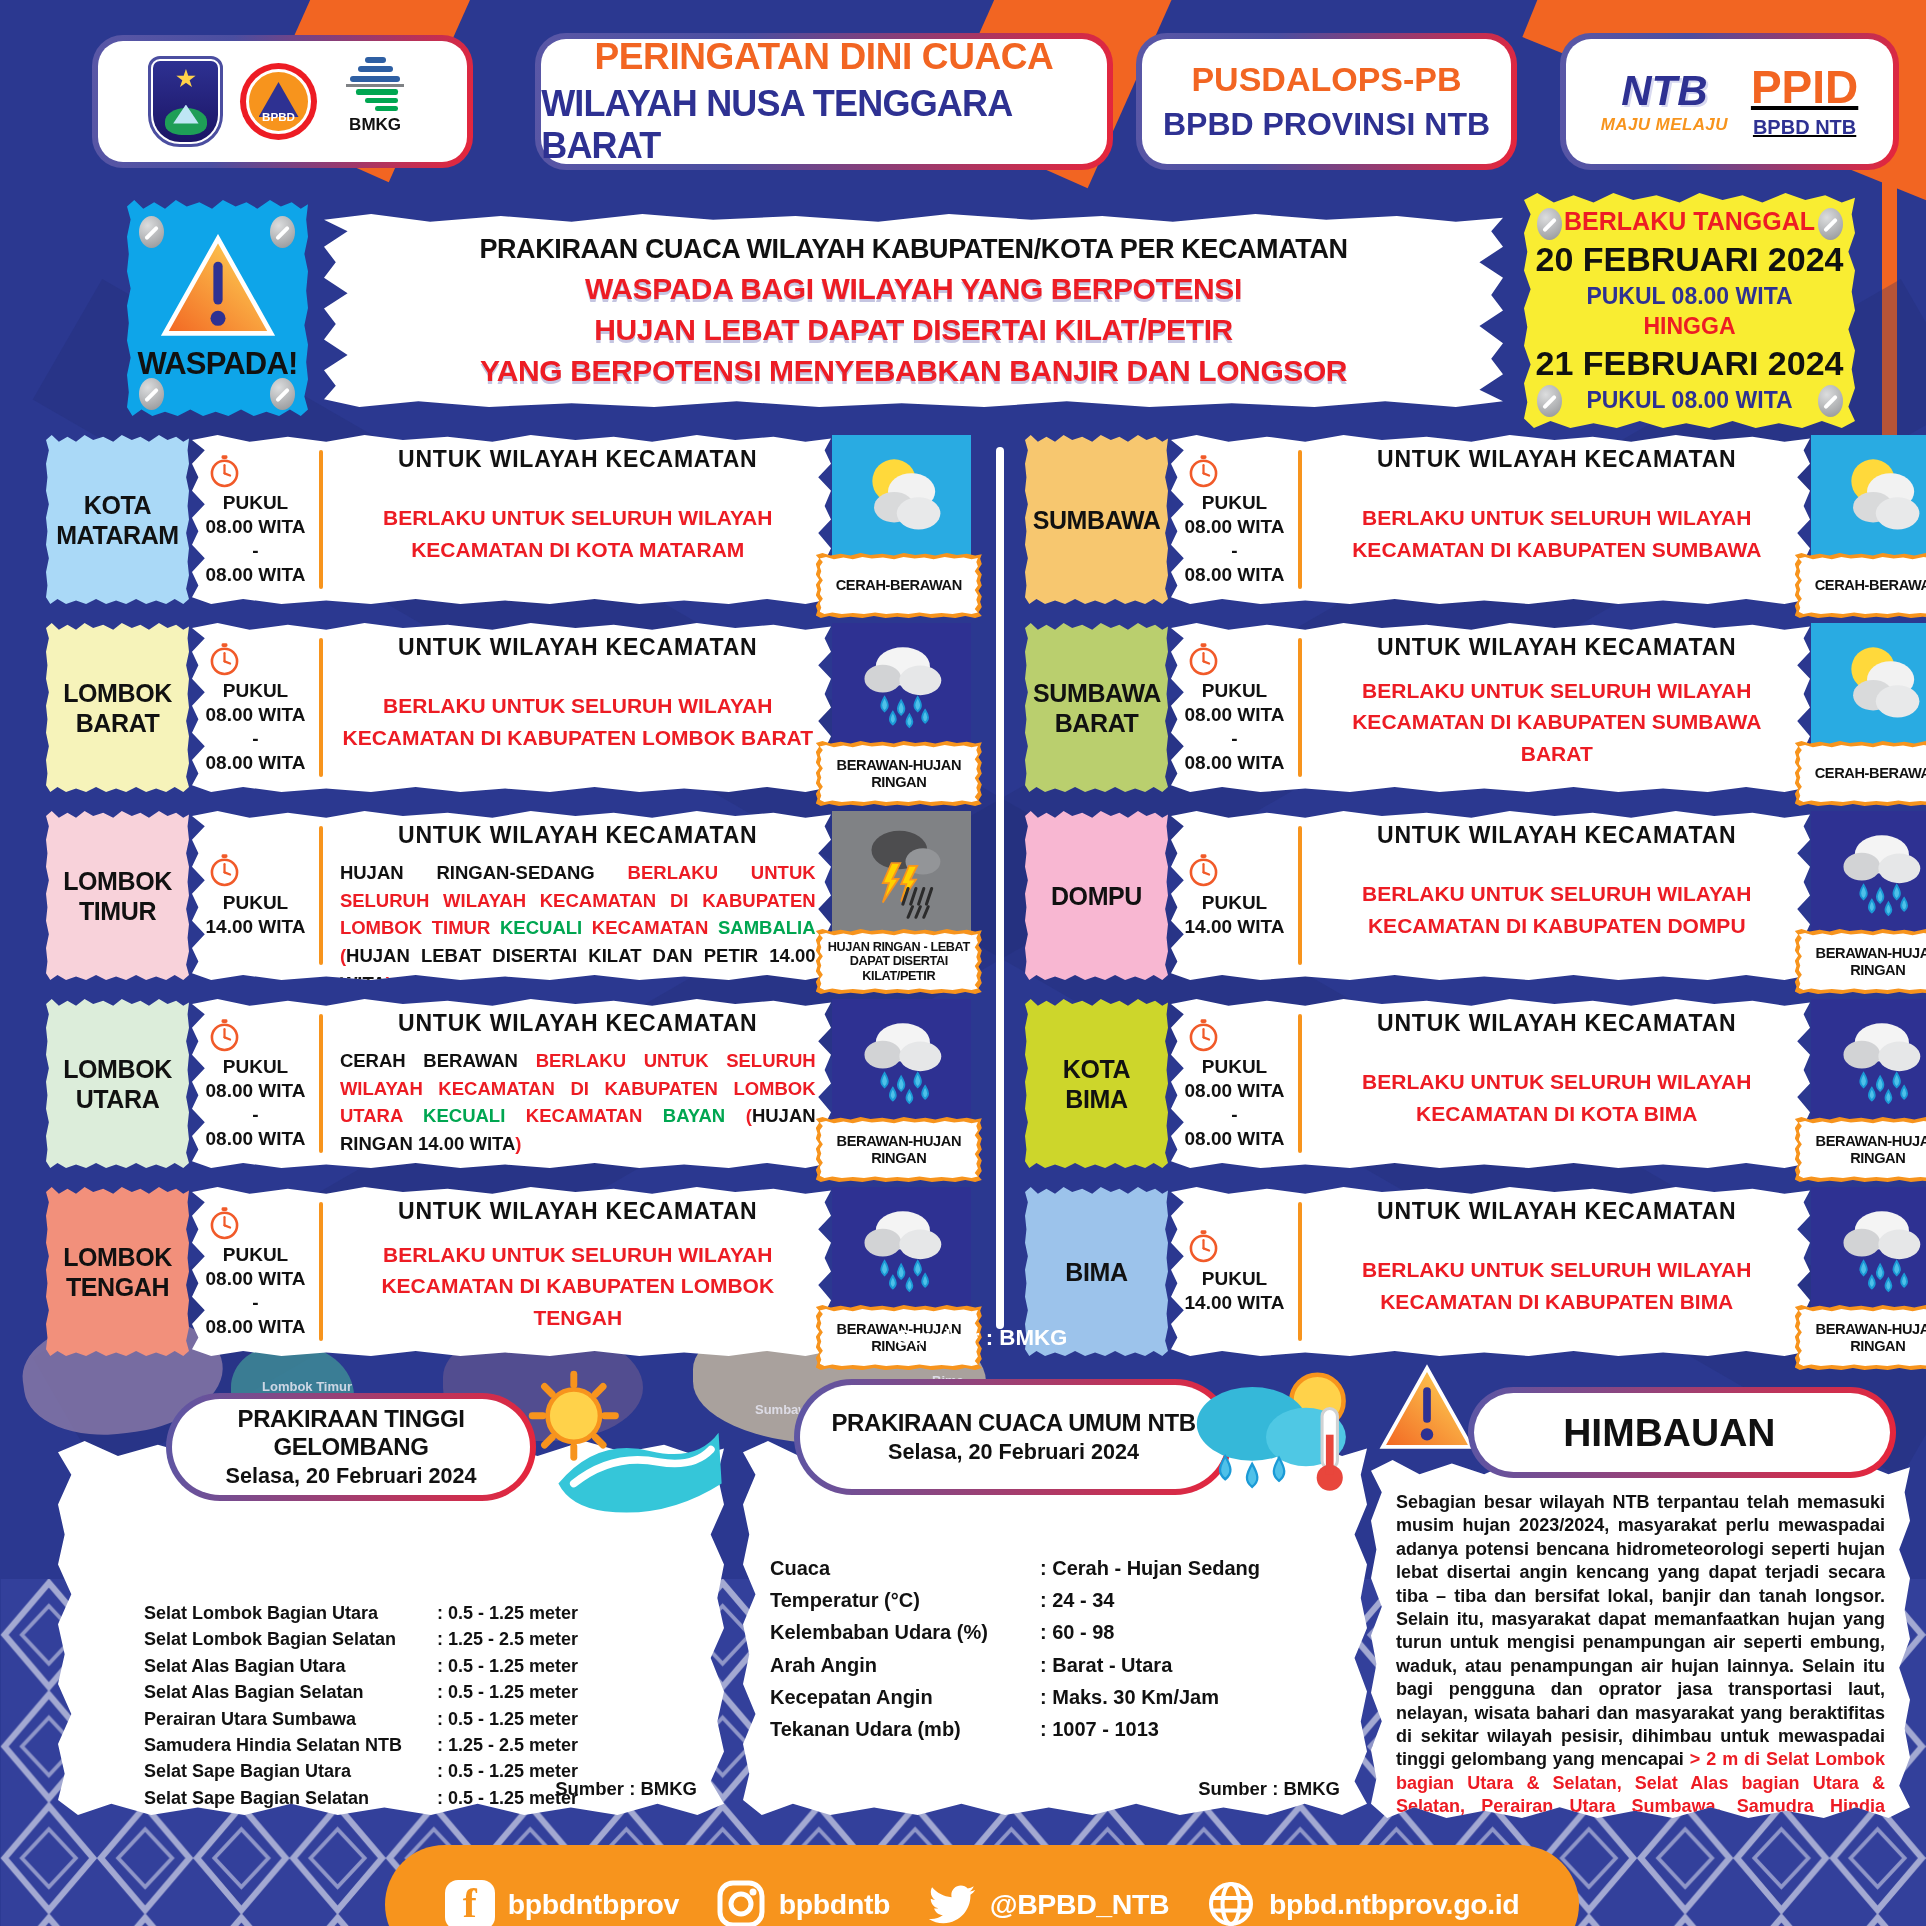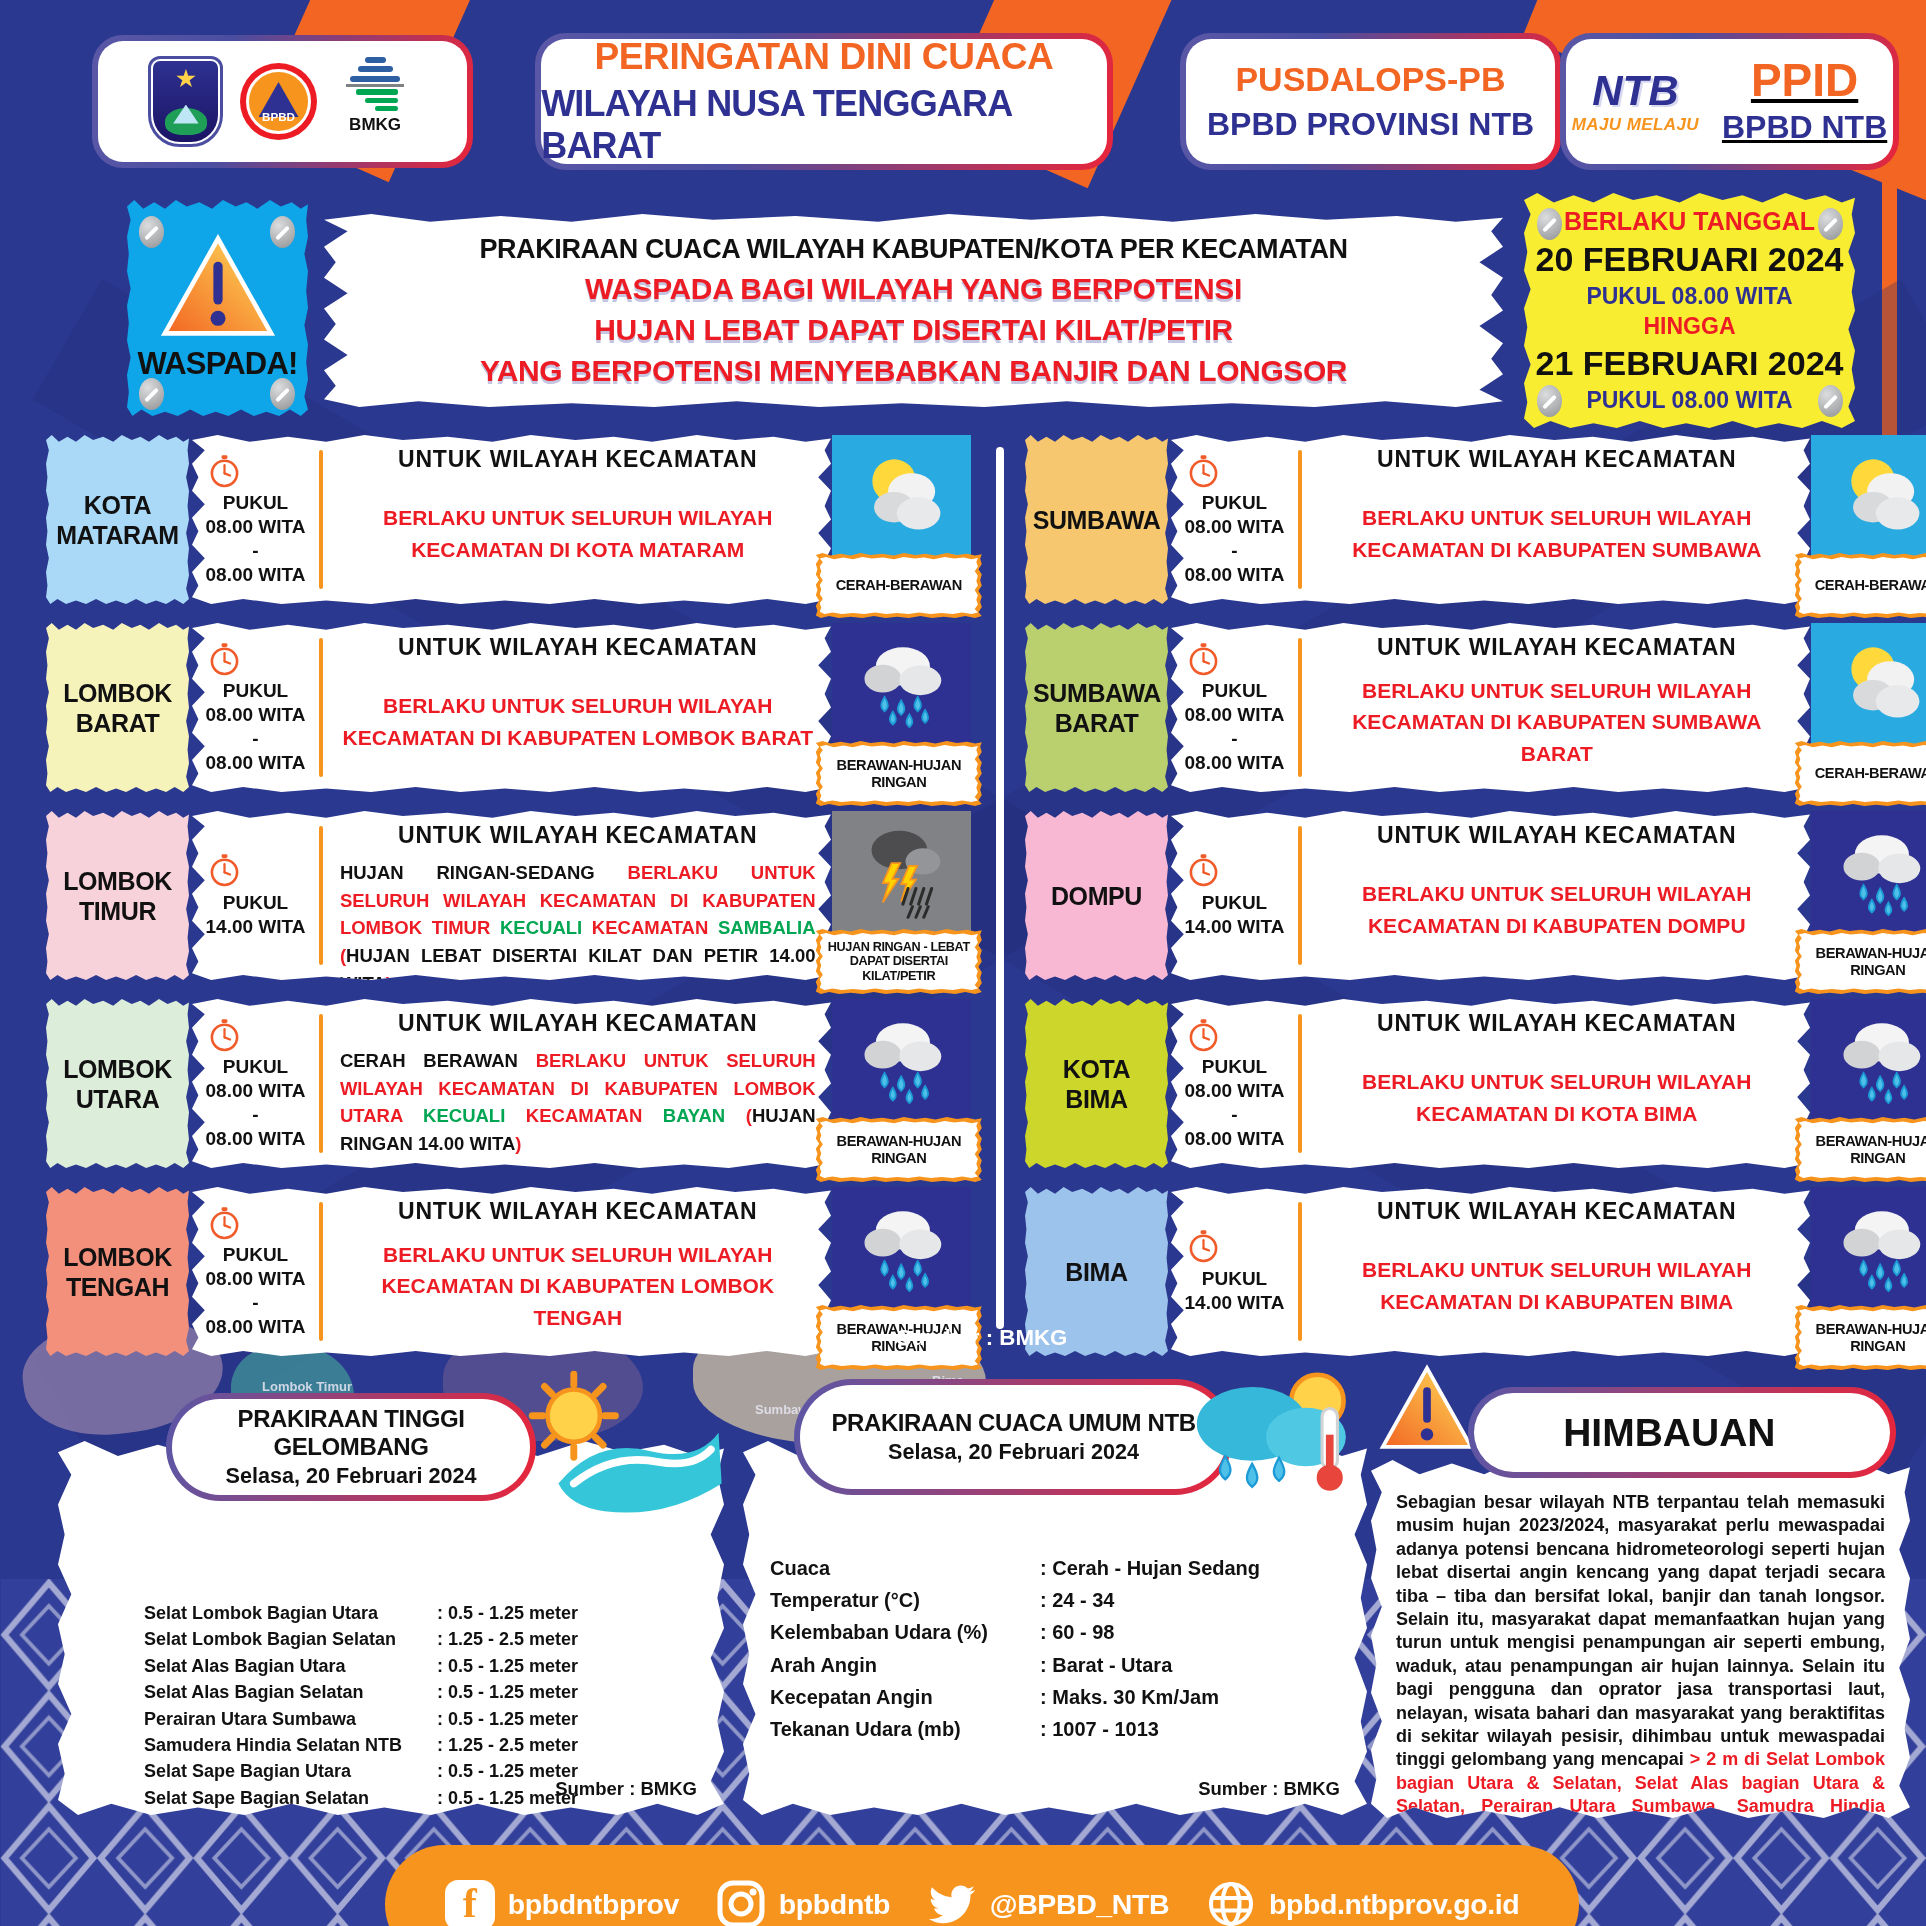--- a/index.html
+++ b/index.html
@@ -41,21 +41,21 @@
   .bmkg-arcs i{display:block;background:#2E5FA3;border-radius:3.9px;}
   .bmkg-sep{width:58px;height:3.1px;background:#7F8285;}
   .bmkg-bars{display:flex;flex-direction:column;align-items:flex-end;gap:2.7px;width:46px;}
   .bmkg-bars i{display:block;background:#00A651;border-radius:2.3px;}
   .bmkg-txt{font-size:17px;font-weight:900;color:#111;margin-top:1.5px;}
   .ntb-mini{display:flex;flex-direction:column;align-items:center;line-height:1;}
   .ntb-mini .ntb{font-size:42px;font-weight:900;font-style:italic;color:#2E3192;text-shadow:2.3px 2.3px 0 #D8D9F0;}
   .ntb-mini .tag{font-size:17px;font-weight:900;font-style:italic;color:#F7941D;margin-top:3.9px;letter-spacing:0.4px;}
   .ppid-col{display:flex;flex-direction:column;align-items:center;text-decoration:underline;}
   .ppid-l1{font-size:46px;font-weight:900;color:#F26522;line-height:1;}
-  .ppid-l2{font-size:32px;font-weight:900;color:#2E3192;margin-top:5.4px;}
+  .ppid-l2{font-size:20px;font-weight:900;color:#2E3192;margin-top:5.4px;}
 
   
   .waspada-box{position:absolute;left:127px;top:200px;width:181px;height:216px;background:#0ea5e9;z-index:2;display:flex;flex-direction:column;align-items:center;justify-content:center;gap:7.7px;}
   .waspada-txt{font-size:31px;font-weight:900;color:#111;letter-spacing:-0.8px;}
   .screw{position:absolute;width:25px;height:32px;background:radial-gradient(circle at 35% 30%,#DCDDDE,#8E9093);border-radius:50%;z-index:4;}
   .screw::after{content:"";position:absolute;left:3.9px;top:14.6px;width:17px;height:3.9px;background:#fff;border-radius:2.3px;transform:rotate(-45deg);}
   .warn-white{position:absolute;left:324px;top:214px;width:1179px;height:193px;background:#fff;z-index:2;display:flex;flex-direction:column;align-items:center;justify-content:center;gap:7px;text-align:center;}
   .warn-l1{font-size:27px;font-weight:900;color:#111;letter-spacing:-0.4px;}
   .warn-red{font-size:30px;font-weight:900;color:#ED1C24;letter-spacing:-0.4px;text-shadow:0 2.7px 0 rgba(86,90,170,.35);}
   .valid-box{position:absolute;left:1524px;top:193px;width:331px;height:235px;background:#F9ED32;z-index:2;display:flex;flex-direction:column;align-items:center;justify-content:center;gap:3.9px;text-align:center;}
@@ -195,21 +195,21 @@
     </div>
   </div>
 
   <div class="gradbox" style="left:535px;top:33px;width:578px;height:137px;">
     <div class="inner">
       <div class="title-l1">PERINGATAN DINI CUACA</div>
       <div class="title-l2">WILAYAH NUSA TENGGARA BARAT</div>
     </div>
   </div>
 
-  <div class="gradbox" style="left:1136px;top:33px;width:381px;height:137px;margin-left:44px;">
+  <div class="gradbox" style="left:1136px;top:33px;width:381px;height:137px;">
     <div class="inner">
       <div class="org-l1">PUSDALOPS-PB</div>
       <div class="org-l2">BPBD PROVINSI NTB</div>
     </div>
   </div>
 
   <div class="gradbox" style="left:1560px;top:33px;width:339px;height:137px;">
     <div class="inner logos-row" style="gap:23px;">
       <div class="ntb-mini">
         <div class="ntb">NTB</div>

